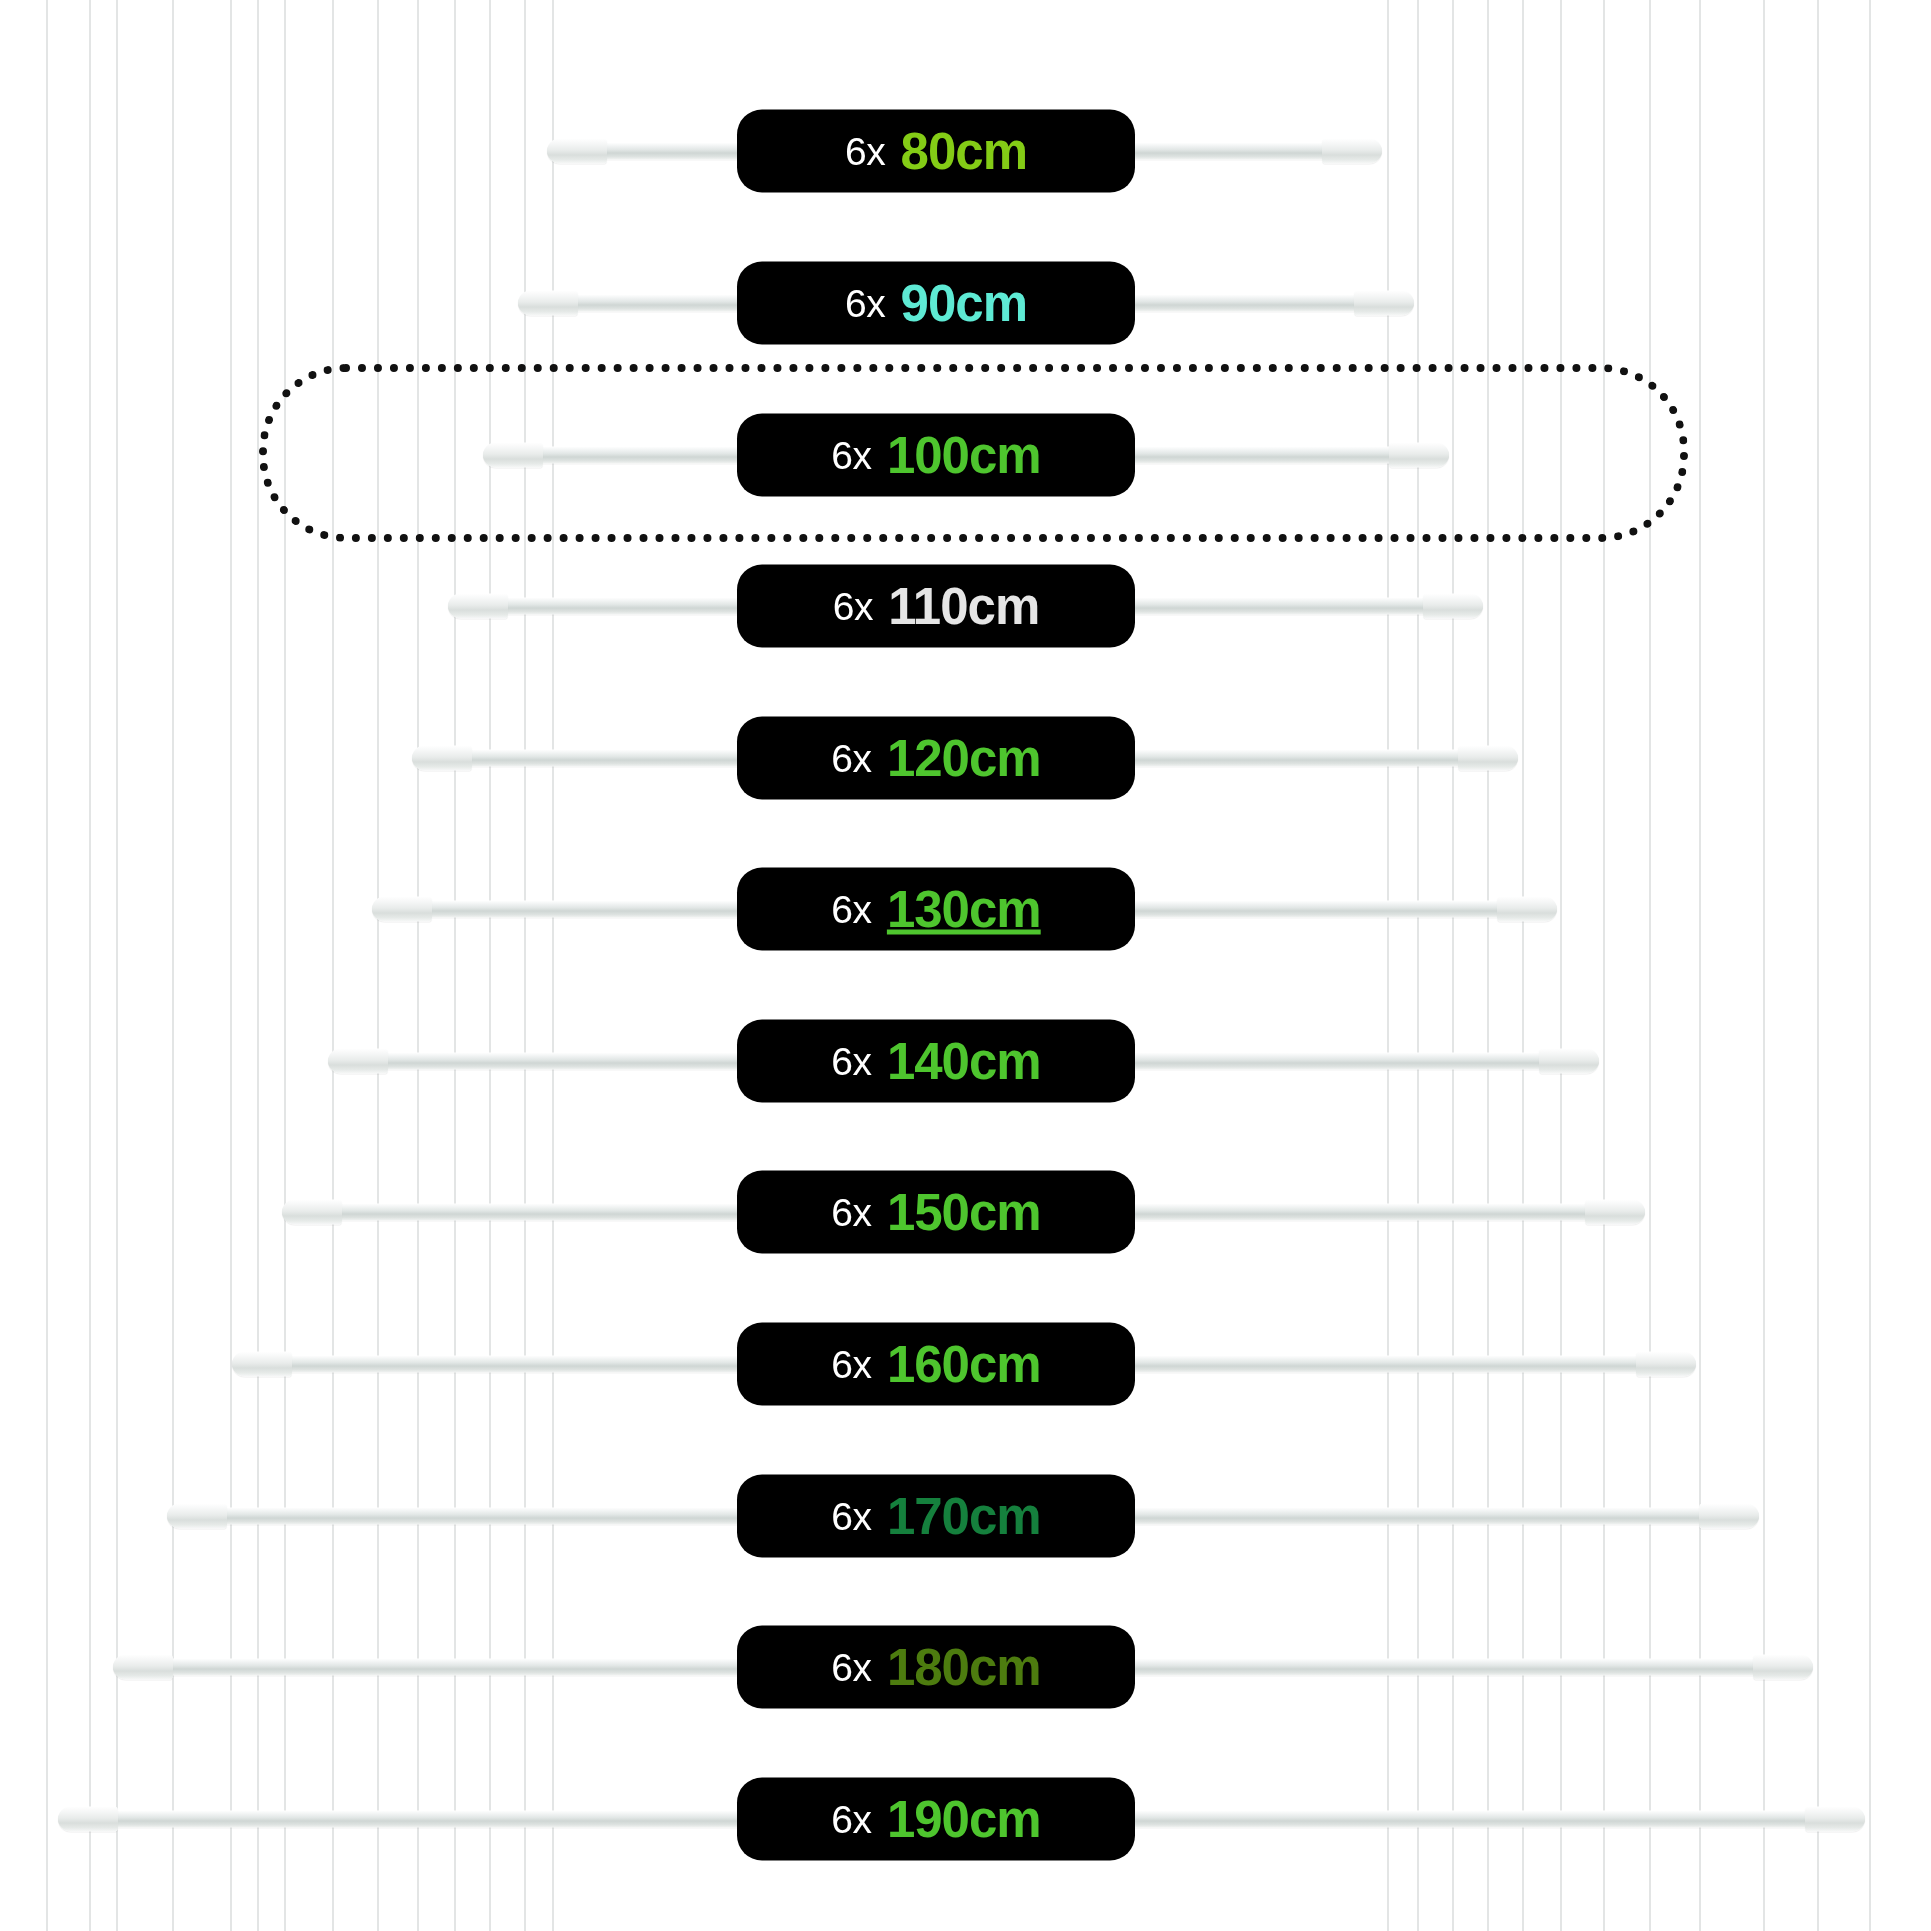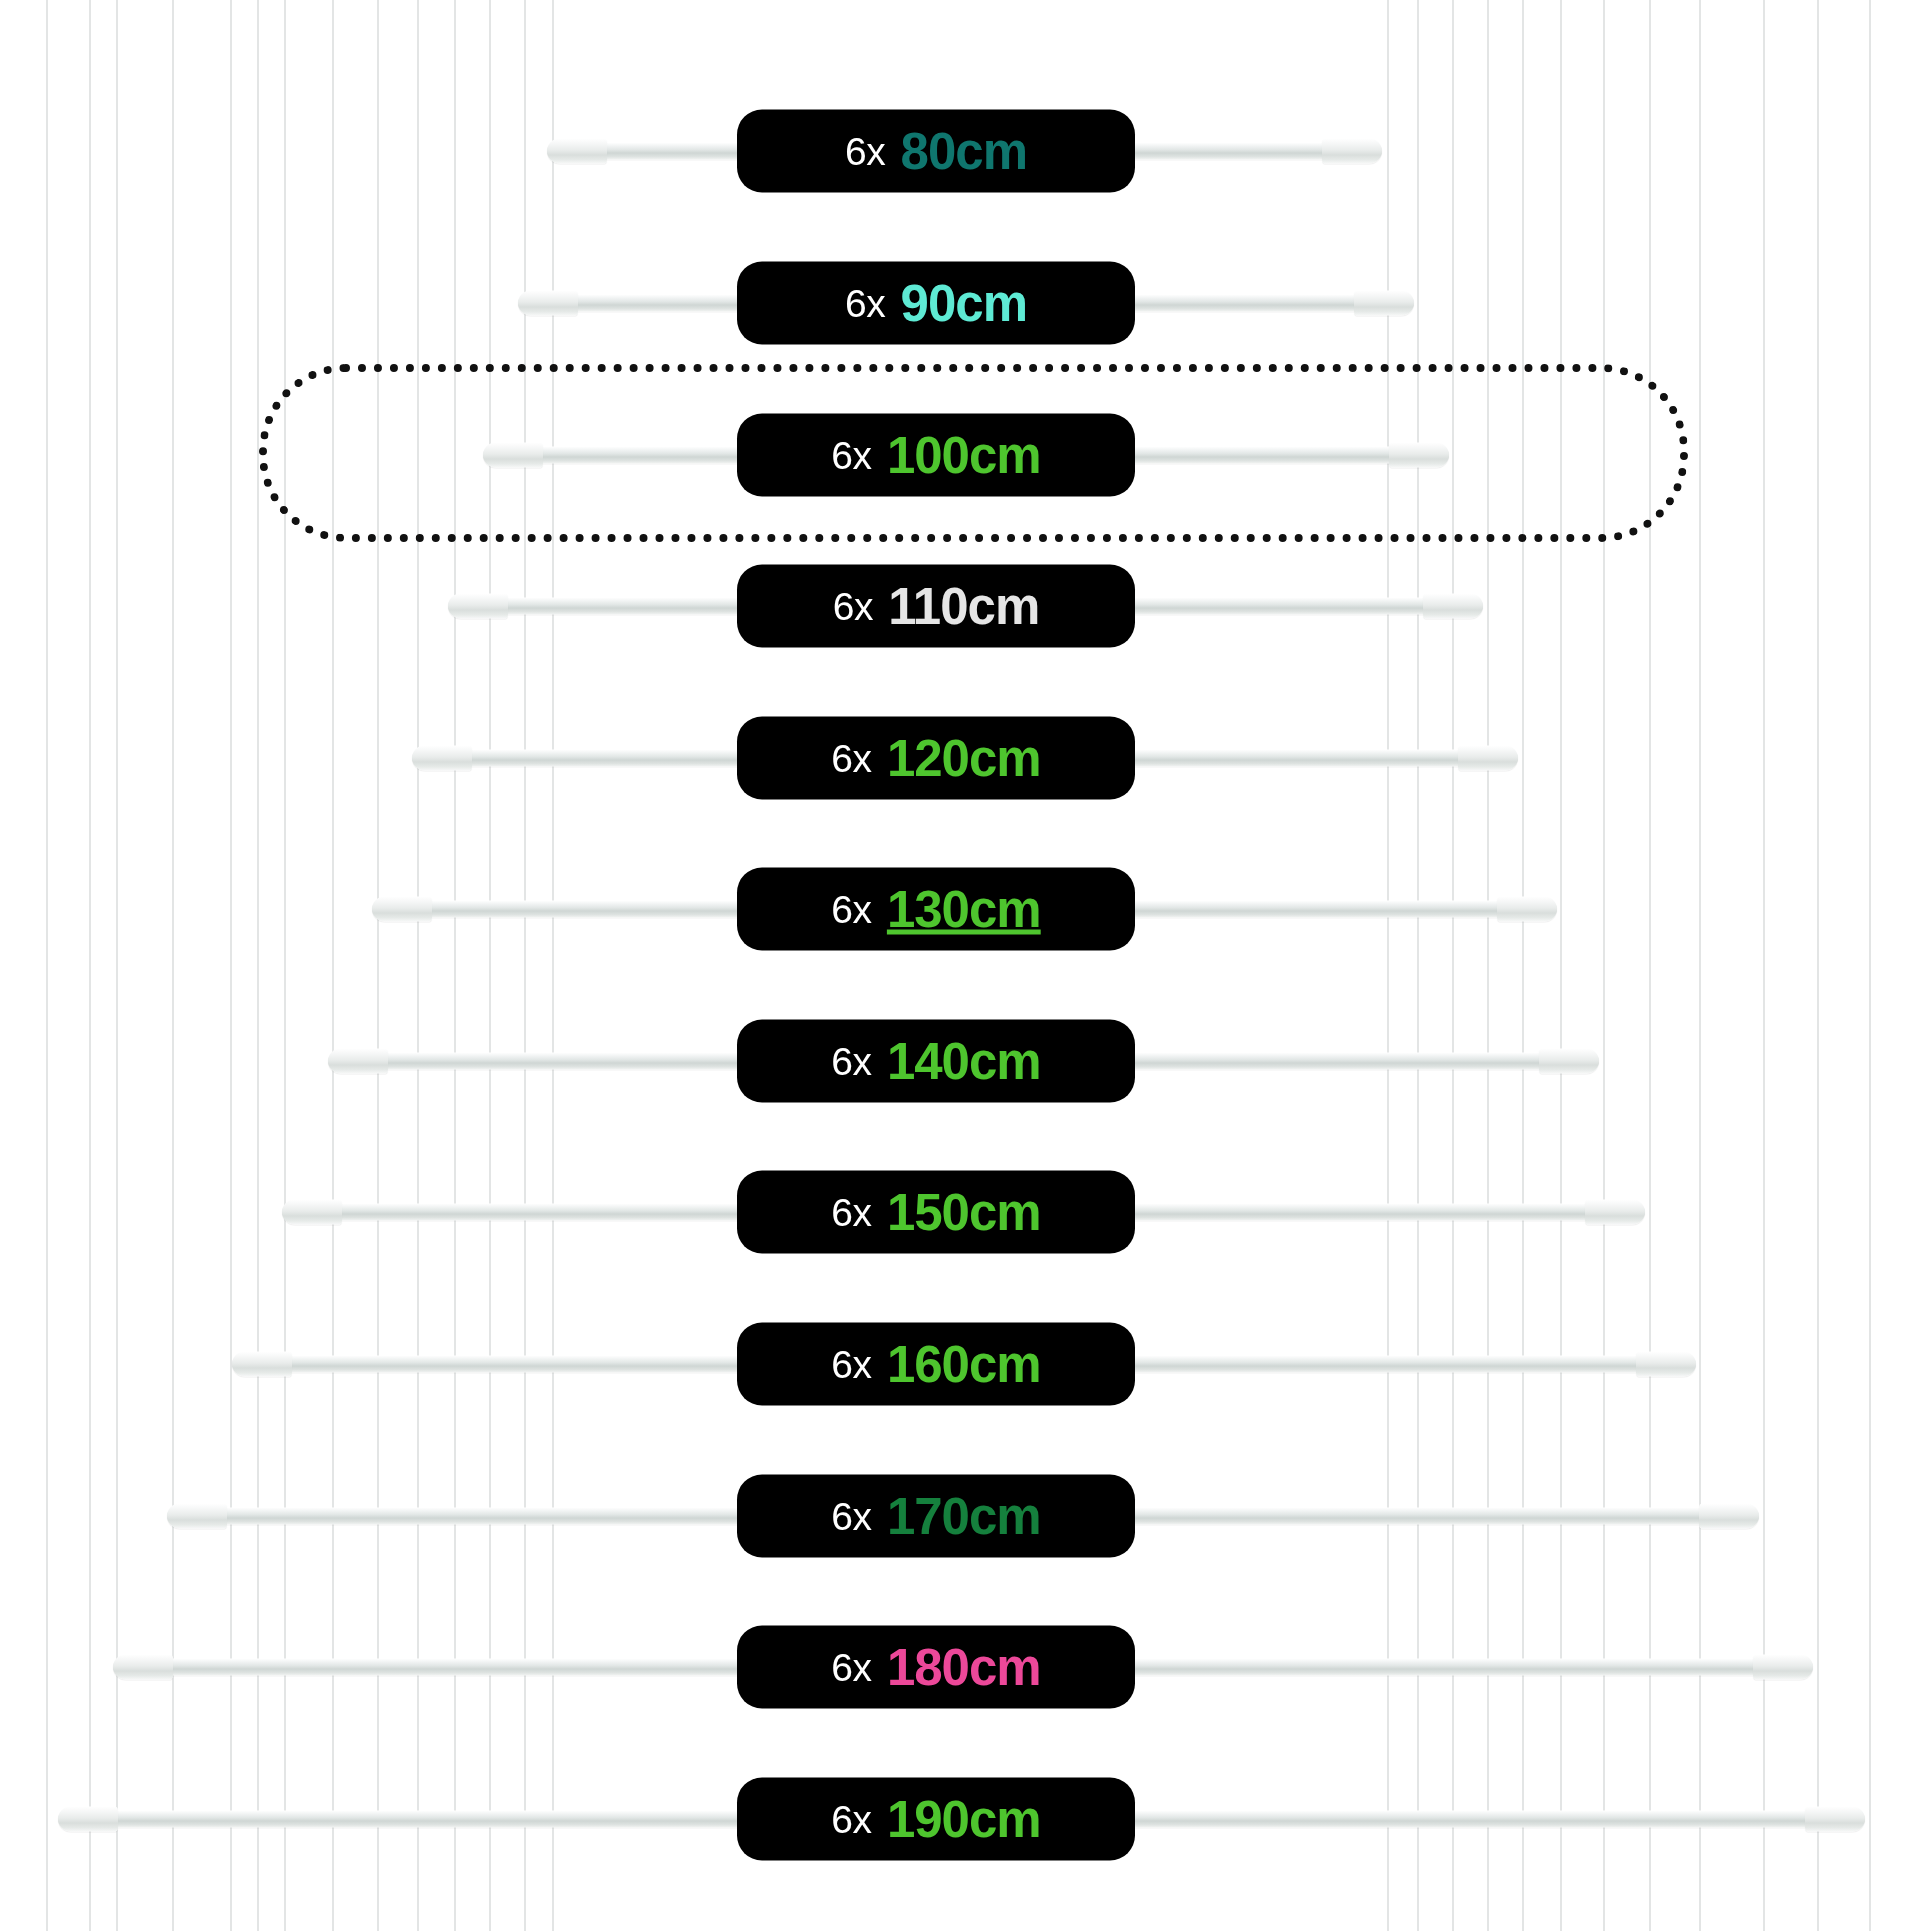--- a/index.html
+++ b/index.html
@@ -162,21 +162,21 @@
 
   <div id="rows-container">
       <div class="row" style="top: 74px;">
         <div class="rod" style="left: 547px; width: 835px;">
           <div class="rod-shaft"></div>
           <div class="cap cap-left"></div>
           <div class="cap cap-right"></div>
         </div>
         <div class="label" style="background: rgb(0, 0, 0);">
           <span class="qty" style="color: rgb(255, 255, 255);">6x</span>
-          <span class="size" style="color: #0f766e;">80cm</span>
+          <span class="size" style="color: #84cc16;">80cm</span>
         </div>
       </div>
       <div class="row" style="top: 226px;">
         <div class="rod" style="left: 518px; width: 896px;">
           <div class="rod-shaft"></div>
           <div class="cap cap-left"></div>
           <div class="cap cap-right"></div>
         </div>
         <div class="label" style="background: rgb(0, 0, 0);">
           <span class="qty" style="color: rgb(255, 255, 255);">6x</span>
@@ -272,21 +272,21 @@
         </div>
       </div>
       <div class="row" style="top: 1590px;">
         <div class="rod" style="left: 113px; width: 1700px;">
           <div class="rod-shaft"></div>
           <div class="cap cap-left"></div>
           <div class="cap cap-right"></div>
         </div>
         <div class="label" style="background: rgb(0, 0, 0);">
           <span class="qty" style="color: rgb(255, 255, 255);">6x</span>
-          <span class="size" style="color: #ec4899;">180cm</span>
+          <span class="size" style="color: #4d7c0f;">180cm</span>
         </div>
       </div>
       <div class="row" style="top: 1742px;">
         <div class="rod" style="left: 58px; width: 1807px;">
           <div class="rod-shaft"></div>
           <div class="cap cap-left"></div>
           <div class="cap cap-right"></div>
         </div>
         <div class="label" style="background: rgb(0, 0, 0);">
           <span class="qty" style="color: rgb(255, 255, 255);">6x</span>

